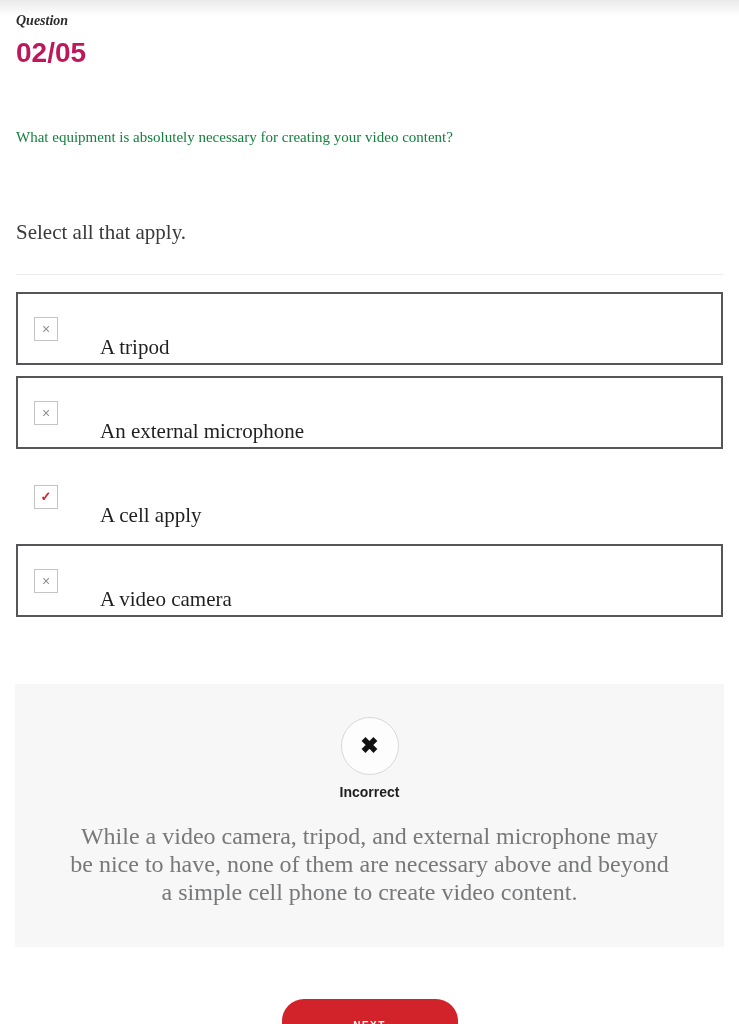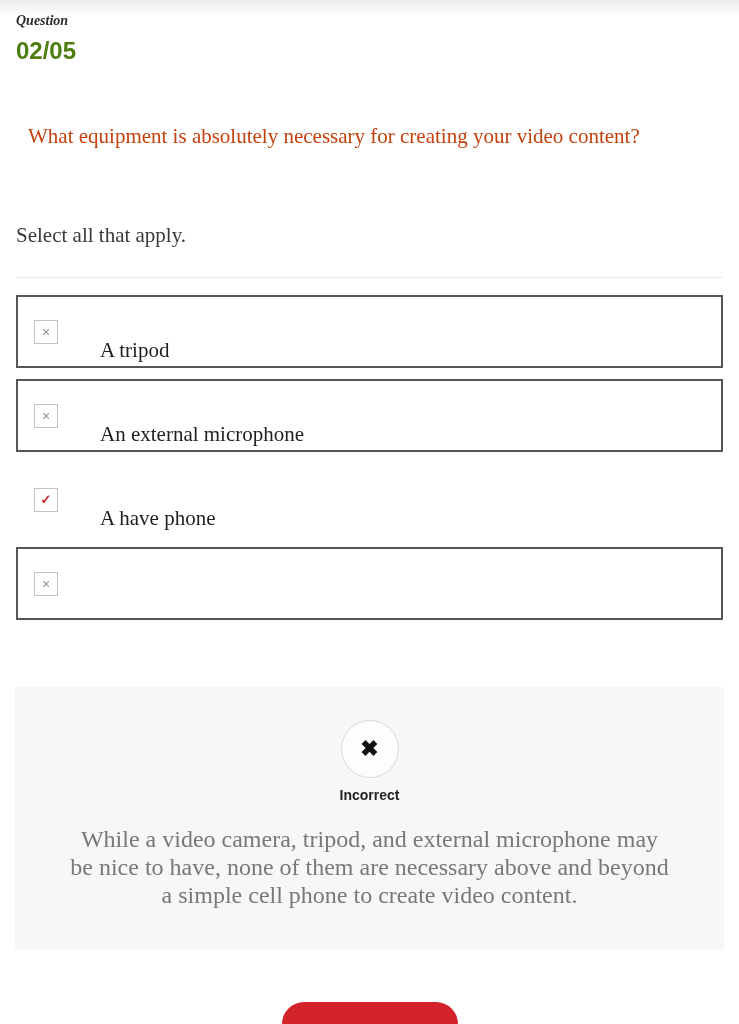--- a/index.html
+++ b/index.html
@@ -28,29 +28,28 @@
     padding-top: 13px;
     font-style: italic;
     font-weight: bold;
     font-size: 14px;
     color: #2c2c2c;
   }
   .progress {
     margin-top: 8px;
     font-family: "Liberation Sans", sans-serif;
     font-weight: bold;
-    font-size: 24px;
-    color: #4d7c0f;
+    font-size: 28px;
+    color: #be185d;
   }
   .question-text {
     margin-top: 59px;
-    font-size: 21px;
-    color: #c2410c;
+    font-size: 15px;
+    color: #15803d;
     line-height: 1.2;
-    margin-left: 12px;
   }
   .instruction-text {
     margin-top: 74px;
     font-size: 21px;
     color: #3a3a3a;
   }
   .divider {
     margin-top: 29px;
     height: 1px;
     background: #ececec;
@@ -173,25 +172,26 @@
       <span class="option-label">A tripod</span>
     </div>
 
     <div class="option-row">
       <span class="checkbox">×</span>
       <span class="option-label">An external microphone</span>
     </div>
 
     <div class="option-row no-border checked">
       <span class="checkbox">✓</span>
-      <span class="option-label">A have phone</span>
+      <span class="option-label">A cell apply</span>
     </div>
 
     <div class="option-row">
       <span class="checkbox">×</span>
+      <span class="option-label">A video camera</span>
     </div>
 
   </div>
 
   <div class="feedback-panel">
     <div class="feedback-icon-circle">✖</div>
     <div class="feedback-status">Incorrect</div>
     <div class="feedback-explanation">While a video camera, tripod, and external microphone may be nice to have, none of them are necessary above and beyond a simple cell phone to create video content.</div>
   </div>
 

